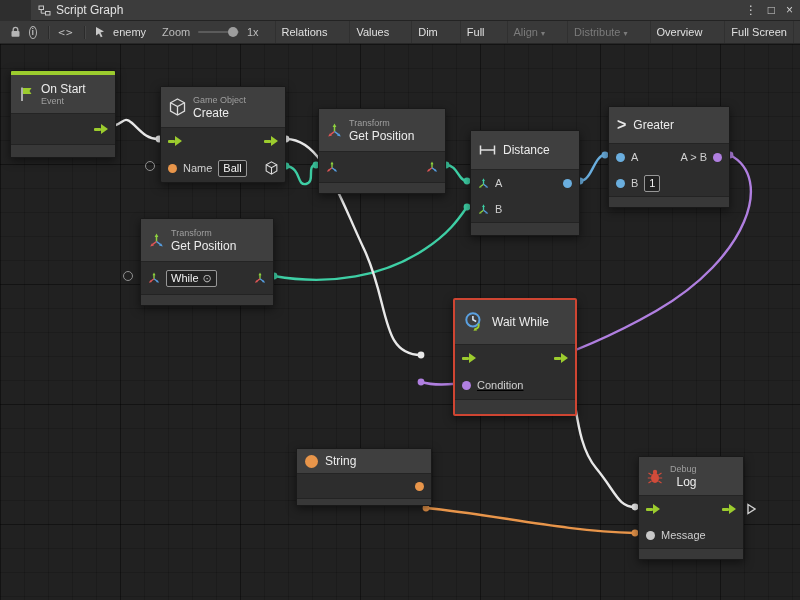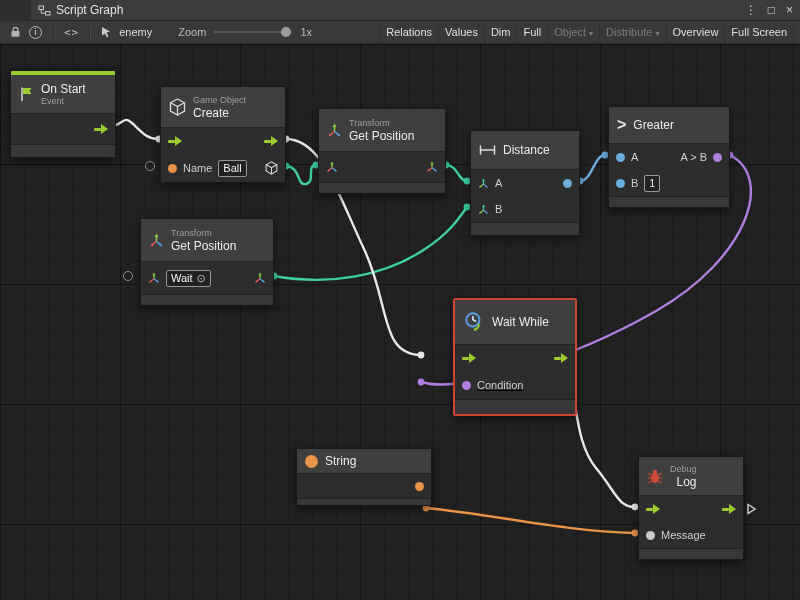--- a/index.html
+++ b/index.html
@@ -18,26 +18,26 @@
   
   .toolbar{position:absolute;top:21px;left:0;right:0;height:22px;background:#393939;
     border-bottom:1px solid #272727;display:flex;align-items:center;padding:0 6px;
     color:#c6c6c6;font-size:11px;white-space:nowrap;}
   .tdiv{width:1px;height:13px;background:#2b2b2b;margin:0 7px;box-shadow:1px 0 0 #474747;}
   .ticon{display:inline-flex;align-items:center;margin:0 4px;}
   .info-badge{display:inline-block;width:11px;height:11px;border:1px solid #b5b5b5;border-radius:50%;
     color:#b5b5b5;font-size:9px;line-height:11px;text-align:center;font-weight:bold;}
   .code-glyph{color:#c0c0c0;font-family:"DejaVu Sans Mono",monospace;font-size:11px;letter-spacing:1px;margin:0 3px;}
   .graph-name{margin-left:3px;color:#dddddd;}
-  .zoom-label{margin-left:26px;margin-right:8px;color:#bdbdbd;}
+  .zoom-label{margin-left:16px;margin-right:8px;color:#bdbdbd;}
   .slider{position:relative;width:78px;height:2px;background:#5b5b5b;border-radius:1px;}
   .knob{position:absolute;right:1px;top:-4px;width:10px;height:10px;border-radius:50%;background:#9d9d9d;}
   .zoom-value{margin-left:8px;color:#bdbdbd;}
   .tspacer{flex:1;}
-  .tbtn{padding:0 6px;height:22px;line-height:22px;color:#e0e0e0;border-left:1px solid #303030;cursor:default;}
+  .tbtn{padding:0 6px;height:22px;line-height:22px;color:#e0e0e0;border-left:1px solid #303030;cursor:default;margin-left:16px;}
   .tbtn:last-child{border-right:1px solid #303030;}
   .tbtn.disabled{color:#7b7b7b;}
   .tbtn .caret{font-size:8px;margin-left:3px;}
 
   
   .canvas{position:absolute;top:44px;left:0;width:800px;height:556px;overflow:hidden;
     background-color:#212121;
     background-image:
       linear-gradient(rgba(0,0,0,.32) 1px,transparent 1px),
       linear-gradient(90deg,rgba(0,0,0,.32) 1px,transparent 1px),
@@ -116,21 +116,21 @@
     <span class="zoom-label">Zoom</span>
     <span class="slider">
       <span class="knob"></span>
     </span>
     <span class="zoom-value">1x</span>
     <span class="tspacer"></span>
     <span class="tbtn">Relations</span>
     <span class="tbtn">Values</span>
     <span class="tbtn">Dim</span>
     <span class="tbtn">Full</span>
-    <span class="tbtn disabled"><span>Object</span><span class="caret">▾</span></span>
+    <span class="tbtn disabled"><span>Align</span><span class="caret">▾</span></span>
     <span class="tbtn disabled"><span>Distribute</span><span class="caret">▾</span></span>
     <span class="tbtn">Overview</span>
     <span class="tbtn">Full Screen</span>
   </div>
 
   <div class="canvas">
 
     <svg class="wire-layer" viewBox="0 0 800 556">
         <path d="M106,83 C124,83 122,70 132,79 C140,86 146,95 158,95" stroke="#e8e8e8" fill="none" stroke-width="2.4" stroke-linecap="round"></path>
         <circle cx="106" cy="83" r="3.4" fill="#e8e8e8"></circle>
@@ -372,21 +372,21 @@
             <svg width="12" height="12" viewBox="0 0 15 15">
                 <path d="M7.5 8.5 V3" stroke="#8ed13f" stroke-width="1.7"></path>
                 <path d="M7.5 0.5 L5.6 4 L9.4 4 Z" fill="#8ed13f"></path>
                 <path d="M7.5 8.5 L3.4 11.6" stroke="#e05656" stroke-width="1.7"></path>
                 <path d="M1.2 13.4 L5 12.6 L2.8 10.4 Z" fill="#e05656"></path>
                 <path d="M7.5 8.5 L11.6 11.6" stroke="#569fe3" stroke-width="1.7"></path>
                 <path d="M13.8 13.4 L10 12.6 L12.2 10.4 Z" fill="#569fe3"></path>
               </svg>
           </span>
           <span class="field">
-            <span>Wait</span>
+            <span>While</span>
             <span style="color:#bdbdbd;">⊙</span>
           </span>
         </span>
         <span class="rright">
           <span class="icon">
             <svg width="12" height="12" viewBox="0 0 15 15">
                 <path d="M7.5 8.5 V3" stroke="#8ed13f" stroke-width="1.7"></path>
                 <path d="M7.5 0.5 L5.6 4 L9.4 4 Z" fill="#8ed13f"></path>
                 <path d="M7.5 8.5 L3.4 11.6" stroke="#e05656" stroke-width="1.7"></path>
                 <path d="M1.2 13.4 L5 12.6 L2.8 10.4 Z" fill="#e05656"></path>

